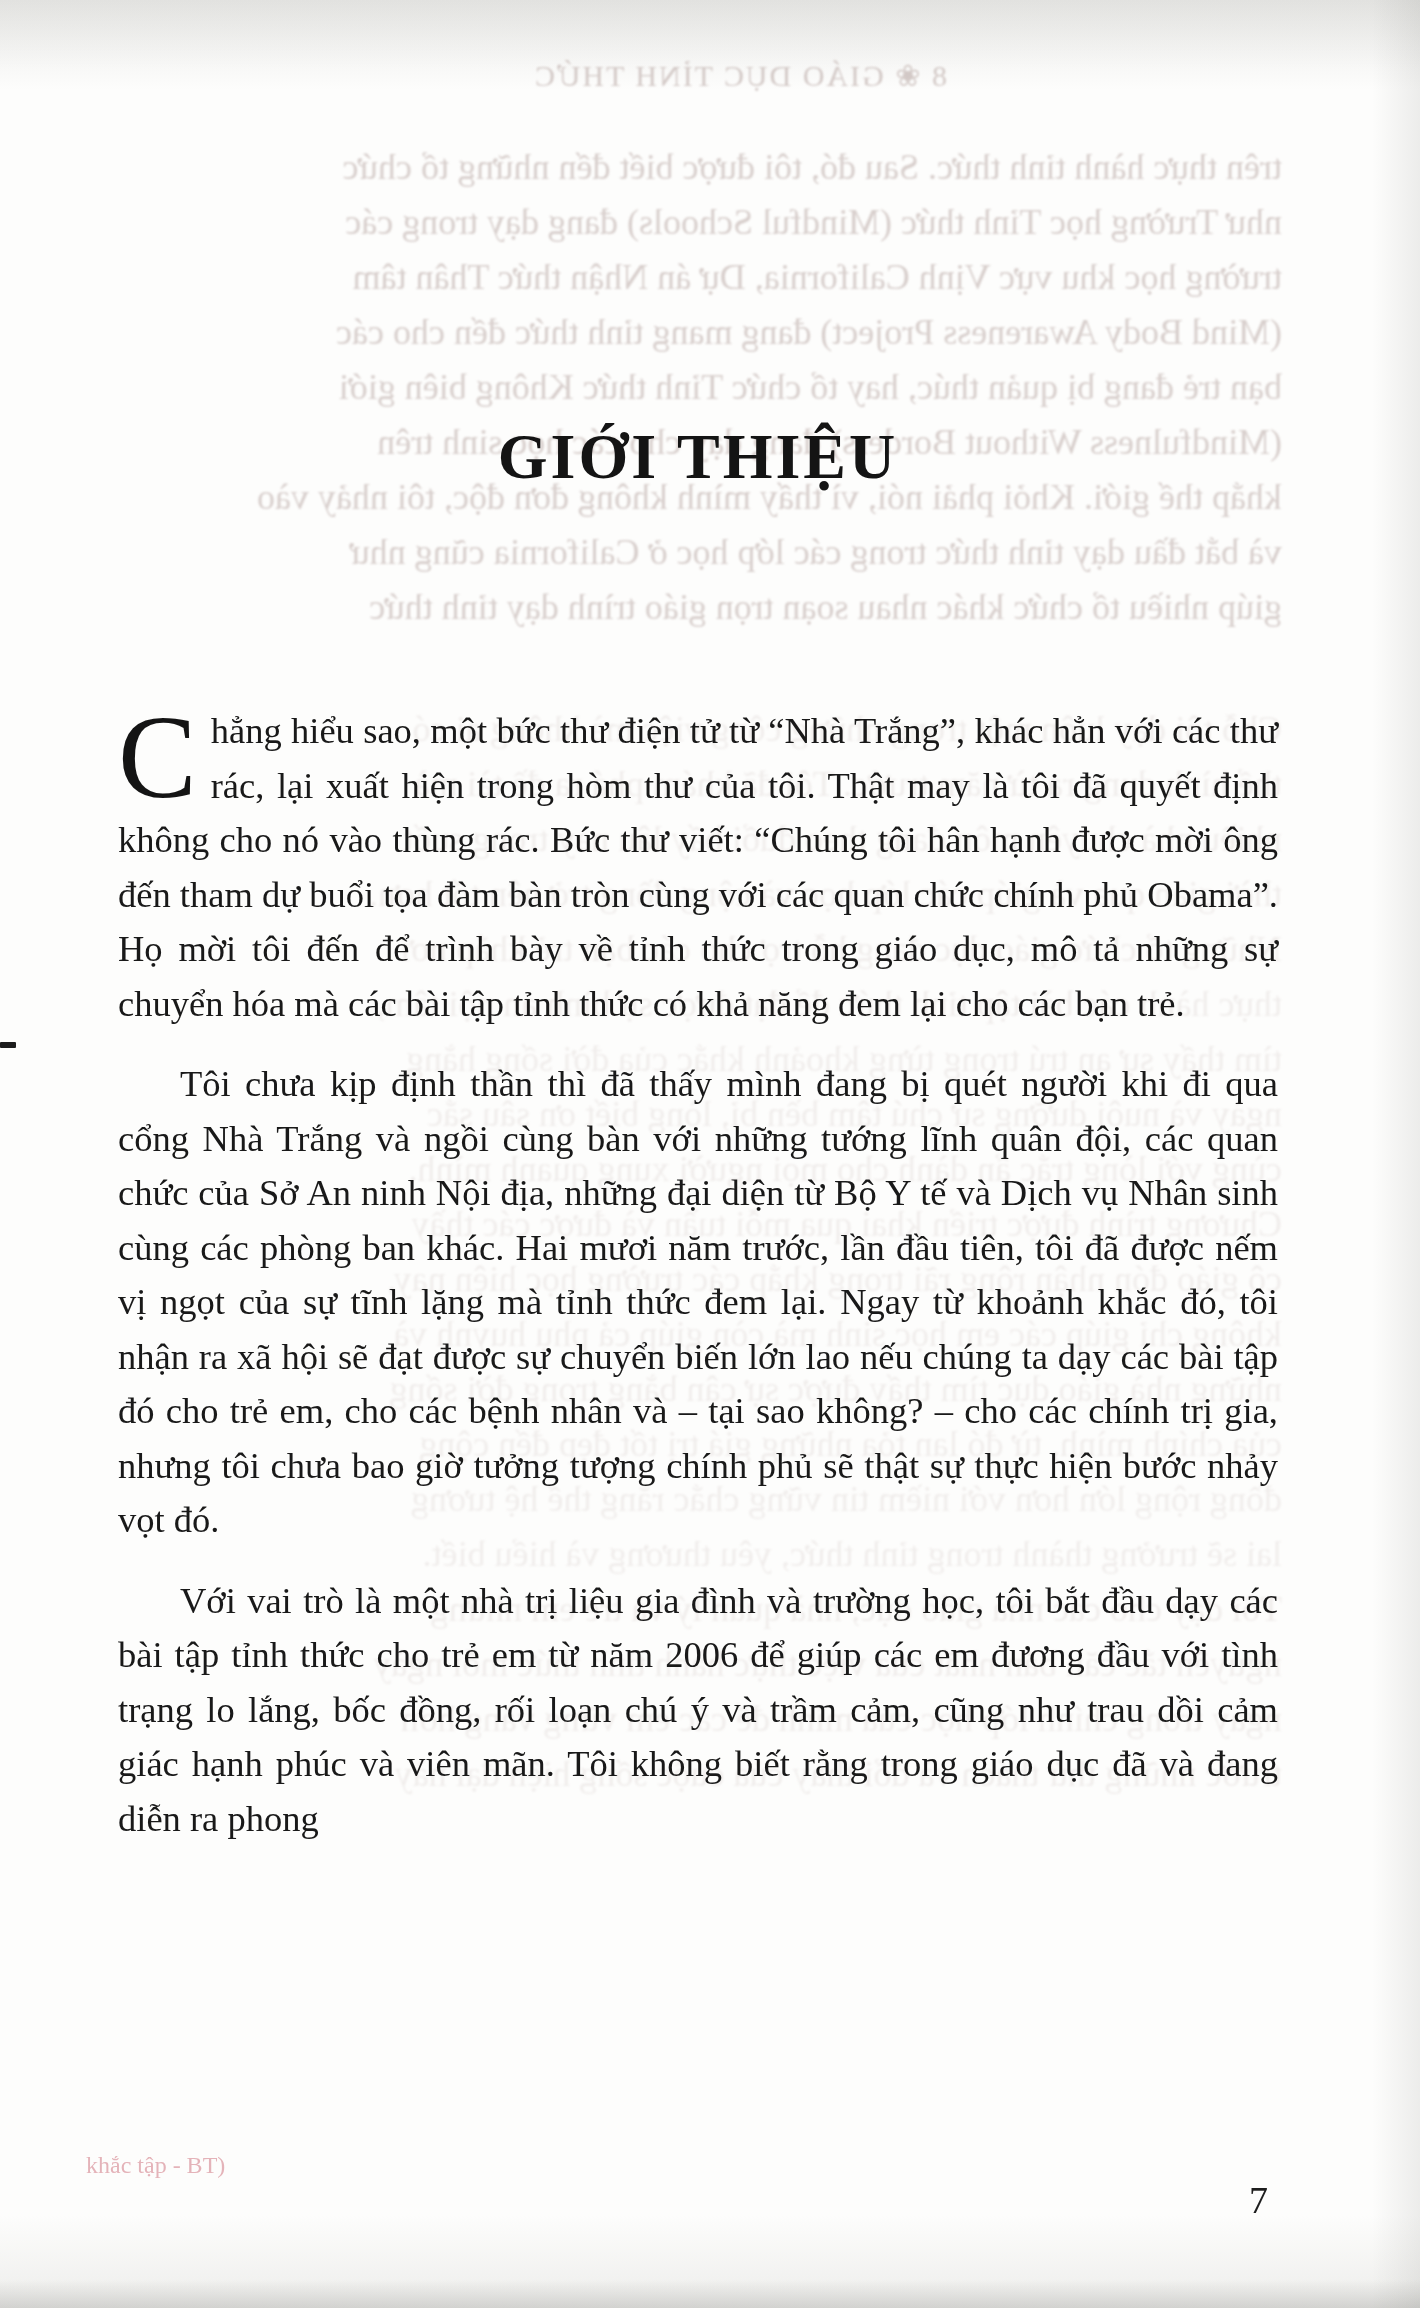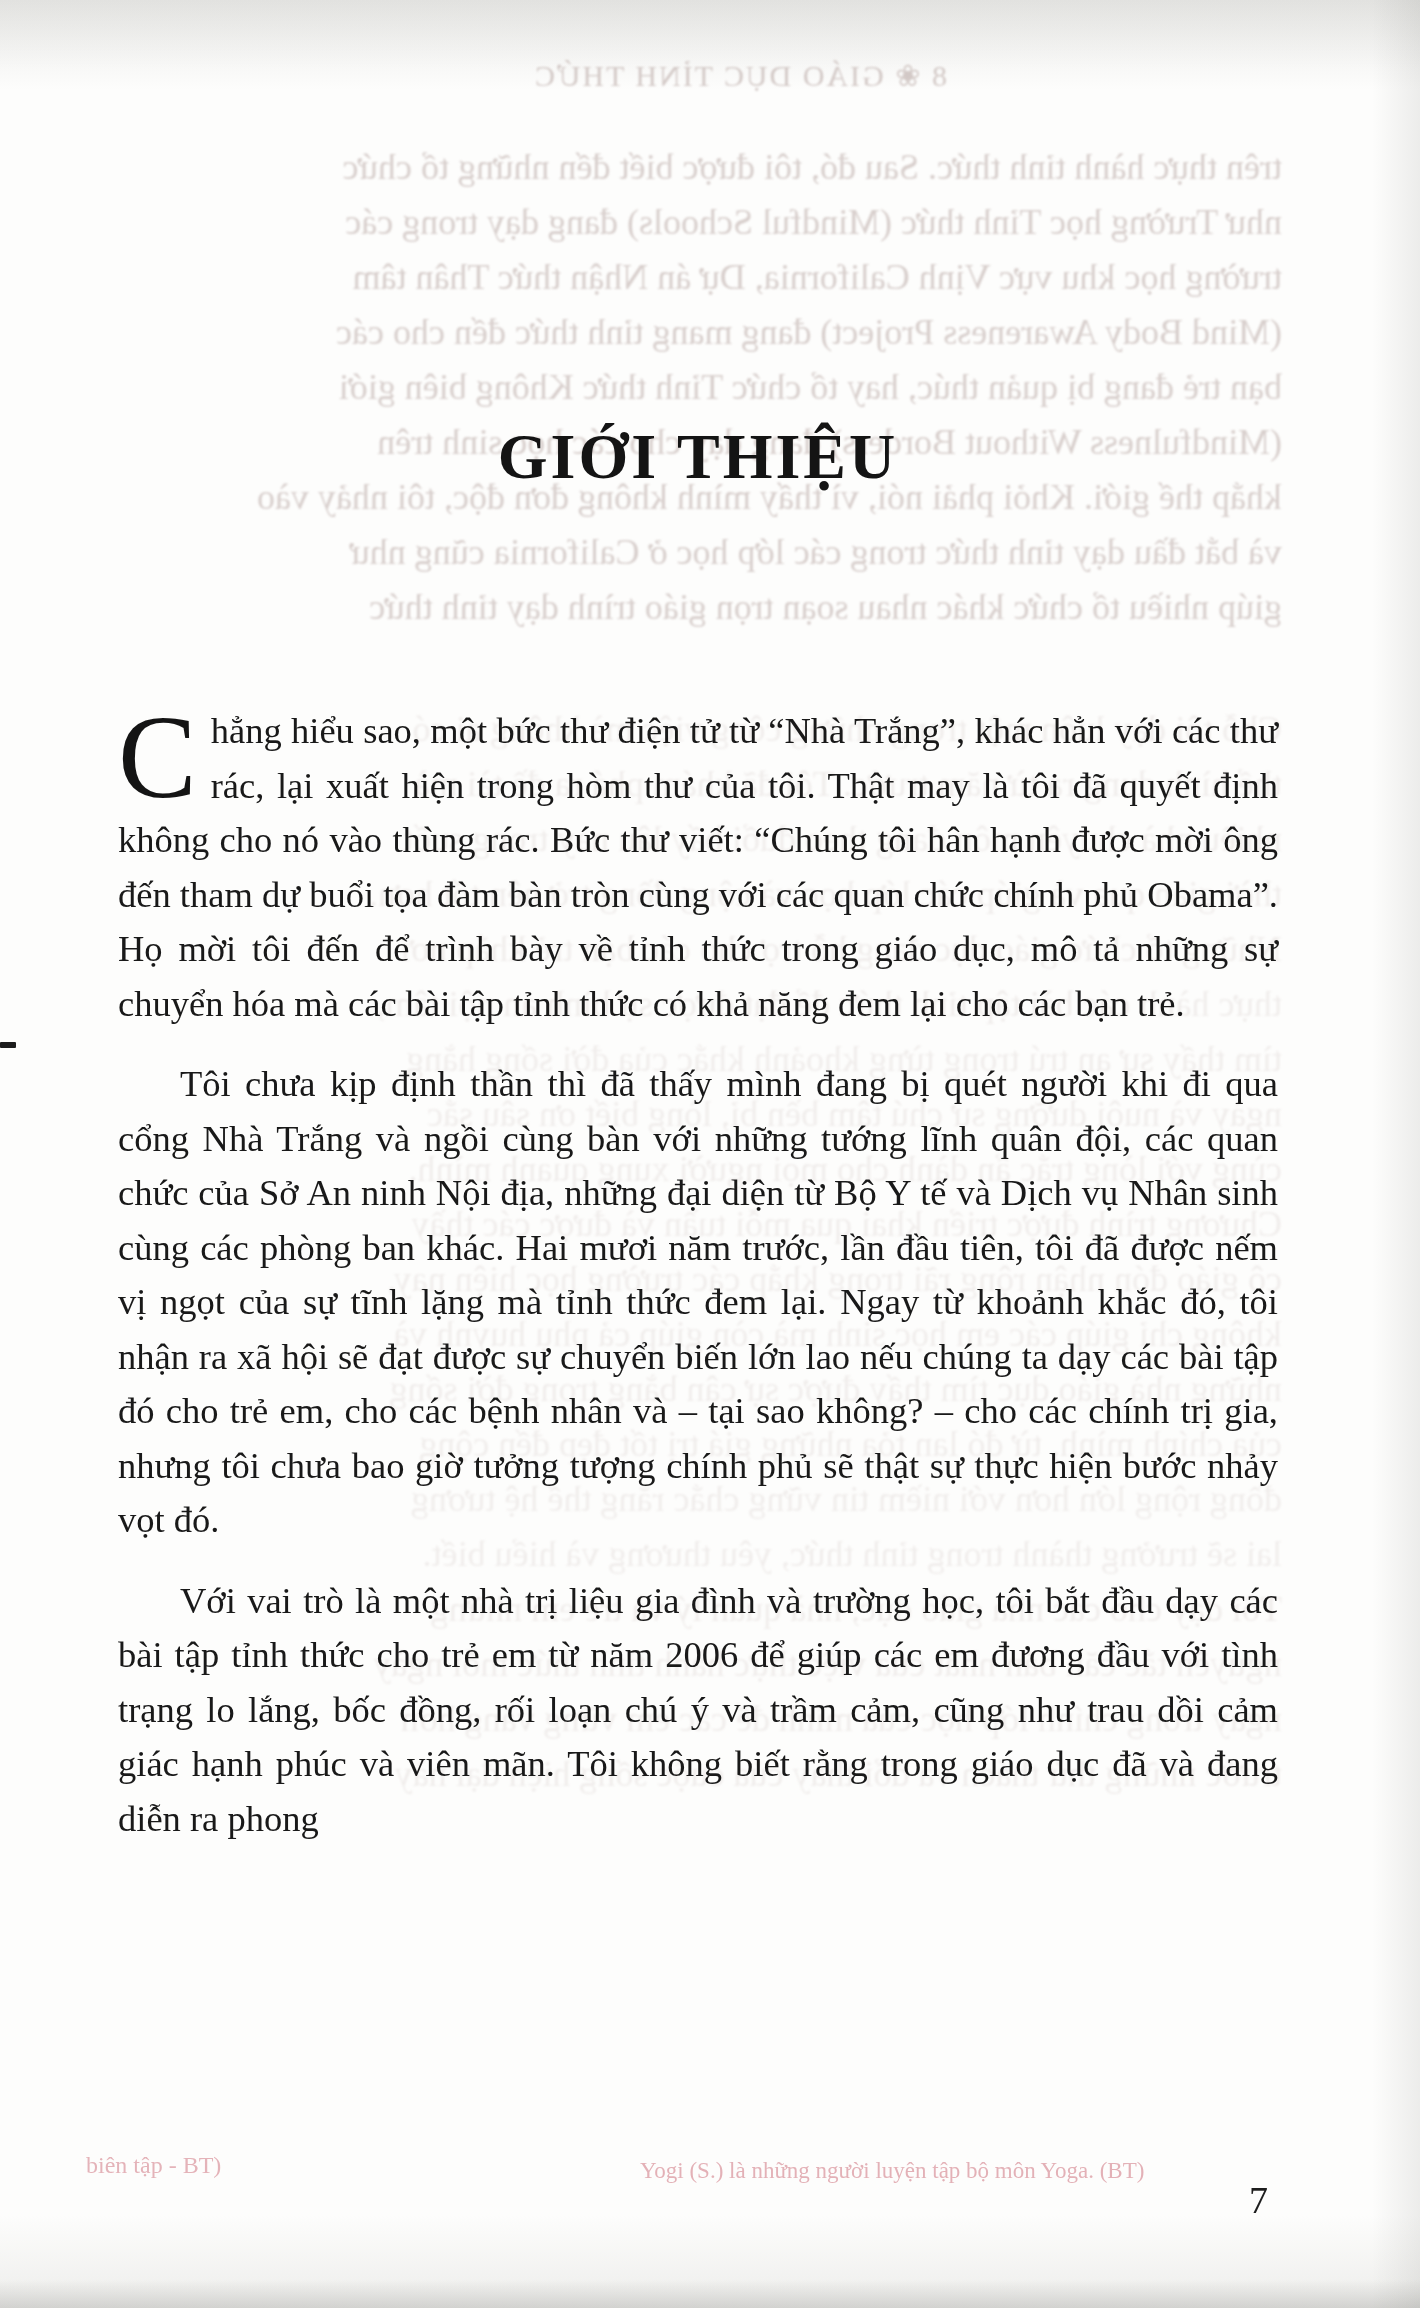--- a/index.html
+++ b/index.html
@@ -146,22 +146,21 @@
 cô giáo đón nhận rộng rãi trong khắp các trường học hiện nay,
 không chỉ giúp các em học sinh mà còn giúp cả phụ huynh và
 những nhà giáo dục tìm thấy được sự cân bằng trong đời sống
 của chính mình, từ đó lan tỏa những giá trị tốt đẹp đến cộng
 đồng rộng lớn hơn với niềm tin vững chắc rằng thế hệ tương
 lai sẽ trưởng thành trong tỉnh thức, yêu thương và hiểu biết.
 Tôi dạy cho các nhà giáo dục, nhà quản lý và trẻ em những
 nguyên tắc căn bản nhất của việc thực hành tỉnh thức mỗi ngày
 ngay trong chính lớp học của mình để các em vững vàng hơn
 trước những thử thách và đổi thay của cuộc sống hiện đại này</div>
-  <div class="bleed bleed-foot-left">biên tập - BT)</div>
-  <div class="bleed bleed-foot-right">Yogi (S.) là những người luyện tập bộ môn Yoga. (BT)</div>
+  <div class="bleed bleed-foot-left">khắc tập - BT)</div>
 
   <div class="content">
     <h1 class="chapter-title">GIỚI THIỆU</h1>
 
     <div class="body-text">
       <p class="first"><span class="dropcap">C</span><span>hẳng hiểu sao, một bức thư điện tử từ “Nhà Trắng”, khác hẳn với các thư rác, lại xuất hiện trong hòm thư của tôi. Thật may là tôi đã quyết định không cho nó vào thùng rác. Bức thư viết: “Chúng tôi hân hạnh được mời ông đến tham dự buổi tọa đàm bàn tròn cùng với các quan chức chính phủ Obama”. Họ mời tôi đến để trình bày về tỉnh thức trong giáo dục, mô tả những sự chuyển hóa mà các bài tập tỉnh thức có khả năng đem lại cho các bạn trẻ.</span></p>
       <p><span>Tôi chưa kịp định thần thì đã thấy mình đang bị quét người khi đi qua cổng Nhà Trắng và ngồi cùng bàn với những tướng lĩnh quân đội, các quan chức của Sở An ninh Nội địa, những đại diện từ Bộ Y tế và Dịch vụ Nhân sinh cùng các phòng ban khác. Hai mươi năm trước, lần đầu tiên, tôi đã được nếm vị ngọt của sự tĩnh lặng mà tỉnh thức đem lại. Ngay từ khoảnh khắc đó, tôi nhận ra xã hội sẽ đạt được sự chuyển biến lớn lao nếu chúng ta dạy các bài tập đó cho trẻ em, cho các bệnh nhân và – tại sao không? – cho các chính trị gia, nhưng tôi chưa bao giờ tưởng tượng chính phủ sẽ thật sự thực hiện bước nhảy vọt đó.</span></p>
       <p><span>Với vai trò là một nhà trị liệu gia đình và trường học, tôi bắt đầu dạy các bài tập tỉnh thức cho trẻ em từ năm 2006 để giúp các em đương đầu với tình trạng lo lắng, bốc đồng, rối loạn chú ý và trầm cảm, cũng như trau dồi cảm giác hạnh phúc và viên mãn. Tôi không biết rằng trong giáo dục đã và đang diễn ra phong</span></p>
     </div>
   </div>

